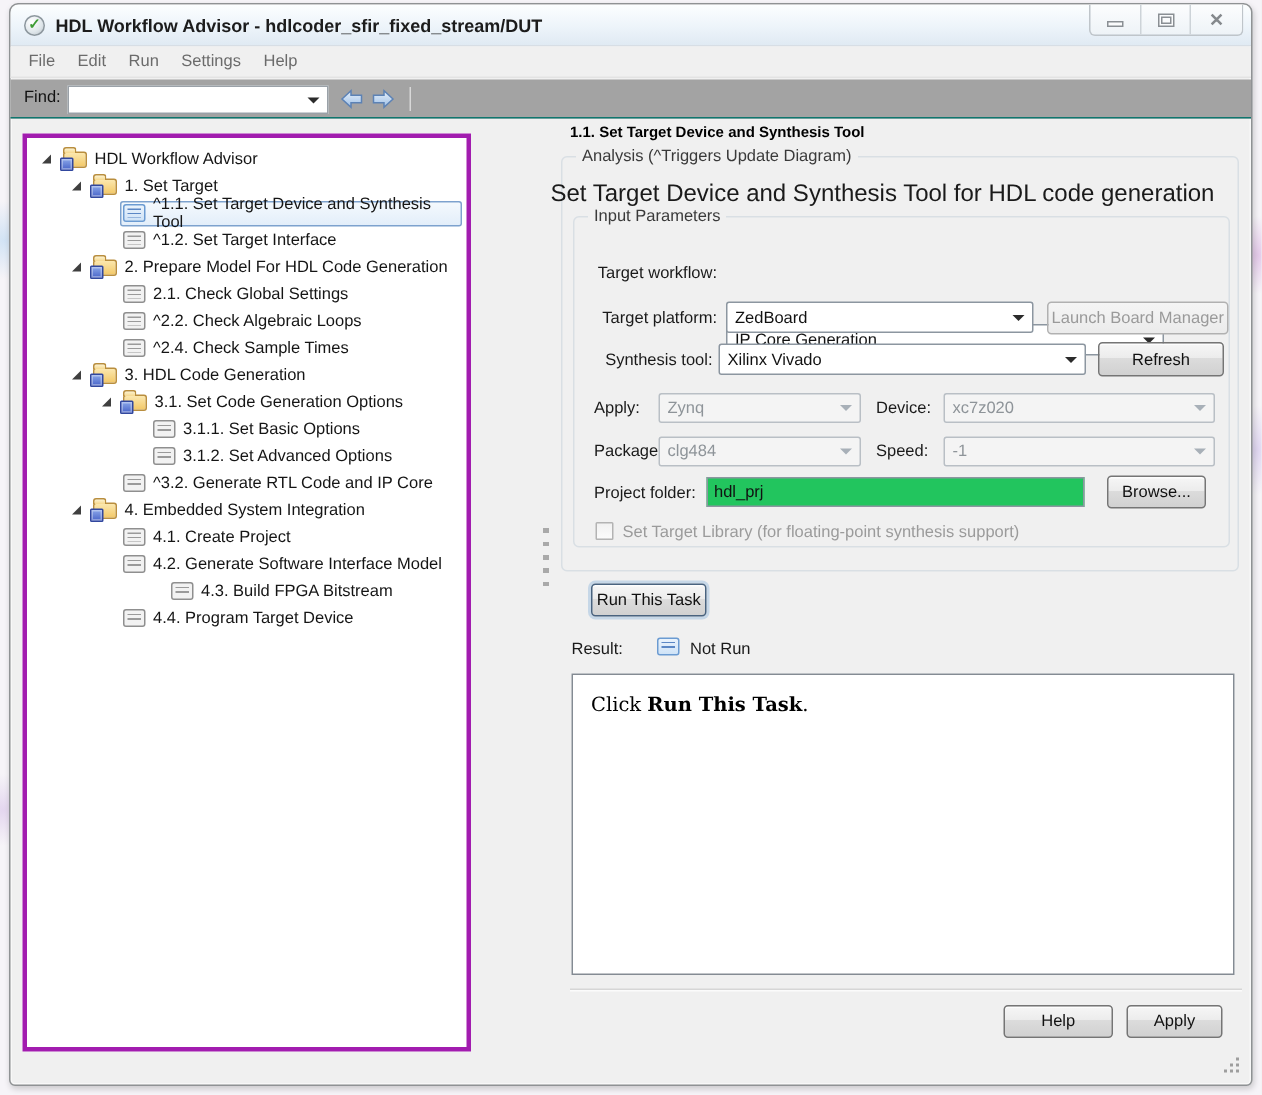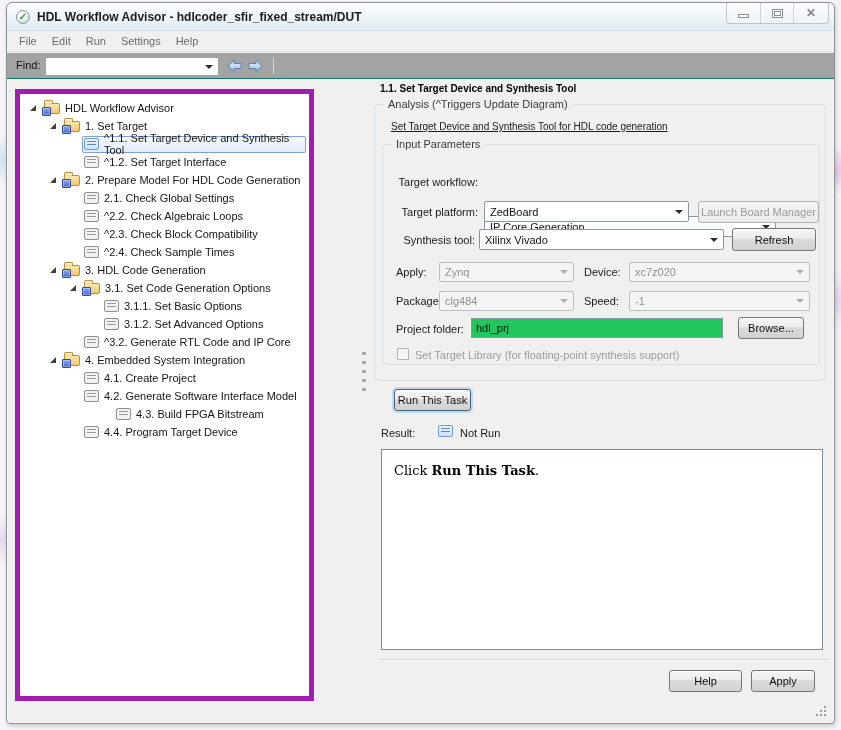--- a/index.html
+++ b/index.html
@@ -63,21 +63,21 @@
     background:#fff; border:1px solid #9aa1a8; display:flex; align-items:center;
   }
   .find-input { flex:1; border:none; outline:none; height:15px; font-size:11px; font-family:"Liberation Sans",sans-serif; padding:0 3px; background:transparent; }
   .combo-arrow { width:0; height:0; border-left:4px solid transparent; border-right:4px solid transparent; border-top:4px solid #2b2b2b; margin-right:5px; }
   .nav-btn { position:absolute; top:4px; width:19px; height:18px; display:flex; align-items:center; justify-content:center; }
   .find-sep { position:absolute; left:266px; top:5px; width:1px; height:16px; background:#d8d8d8; }
 
   
   .tree-panel {
     position:absolute; left:8px; top:86px; width:299px; height:612px;
-    background:#fff; border:5px solid #a21caf; overflow:hidden; padding-top:5px;
+    background:#fff; border:3px solid #a21caf; overflow:hidden; padding-top:5px;
   }
   .tree-row { height:18px; display:flex; align-items:center; font-size:11px; color:#151515; }
   .twisty {
     width:0; height:0; border-left:6px solid transparent; border-bottom:6px solid #3f3f3f;
     margin-right:5px; flex:none;
   }
   .row-inner { display:inline-flex; align-items:center; gap:5px; height:17px; padding:0 3px 0 1px; border:1px solid transparent; border-radius:2px; }
   .row-inner.selected { border-color:#7da2ce; background:linear-gradient(#f4f9fd,#e3eefa); flex:1; margin-right:3px; }
   .icon-folder { width:16px; height:11px; background:linear-gradient(#fbe7ae,#f3c969); border:1px solid #b98e3e; border-radius:2px; position:relative; flex:none; margin-left:1px; }
   .icon-folder::before { content:""; position:absolute; top:-4px; left:-1px; width:7px; height:3px; background:linear-gradient(#fdf3cf,#f6d88e); border:1px solid #b98e3e; border-bottom:none; border-radius:2px 2px 0 0; }
@@ -88,21 +88,21 @@
   .icon-task.blue { border-color:#6b9bd2; background:linear-gradient(#eaf3fc,#cfe3f7); }
   .icon-task.blue::before { background:repeating-linear-gradient(to bottom, #5b87c5 0 1px, transparent 1px 3px); }
 
   .splitter-grip { position:absolute; left:355px; top:349px; width:5px; height:42px;
     background:repeating-linear-gradient(to bottom, #a9a9a9 0 3px, transparent 3px 9px); width:4px; }
 
   
   .panel-title { position:absolute; left:373px; top:80px; font-size:10px; font-weight:bold; color:#000;text-align:center; }
   .groupbox { position:absolute; border:1px solid #d9dfe4; border-radius:4px; }
   .legend { position:absolute; top:-7px; left:9px; background:#f0f0f0; padding:0 4px; font-size:11px; color:#3a3a3a; }
-  .desc-text { position:absolute; left:384px; top:118px; font-size:10px; color:#1a1a1a;text-decoration:underline; }
+  .desc-text { position:absolute; left:360px; top:118px; font-size:16px; color:#1a1a1a; }
 
   .flabel { position:absolute; font-size:11px; color:#1a1a1a; text-align:right; }
   .flabel.left { text-align:left; }
   .combo { position:absolute; background:#fff; border:1px solid #8c96a0; border-radius:2px; display:flex; align-items:center; height:21px; }
   .combo .combo-val { flex:1; font-size:11px; color:#111; padding:0 5px; white-space:nowrap; overflow:hidden; }
   .combo.disabled { background:#f4f4f4; border-color:#b9bfc5; }
   .combo.disabled .combo-val { color:#8e9499; }
   .combo.disabled .combo-arrow { border-top-color:#a8b0b8; }
 
   .btn {
@@ -228,26 +228,20 @@
       </div>
       <div class="tree-row" style="padding-left: 62px;">
         <span class="row-inner">
           <span class="icon-task"></span>
           <span class="tree-label">^2.2. Check Algebraic Loops</span>
         </span>
       </div>
       <div class="tree-row" style="padding-left: 62px;">
         <span class="row-inner">
           <span class="icon-task"></span>
-          <span class="tree-label">^2.3. Check Block Compatibility</span>
-        </span>
-      </div>
-      <div class="tree-row" style="padding-left: 62px;">
-        <span class="row-inner">
-          <span class="icon-task"></span>
           <span class="tree-label">^2.4. Check Sample Times</span>
         </span>
       </div>
       <div class="tree-row" style="padding-left: 30px;">
         <span class="twisty"></span>
         <span class="row-inner">
           <span class="icon-folder"></span>
           <span class="tree-label">3. HDL Code Generation</span>
         </span>
       </div>

